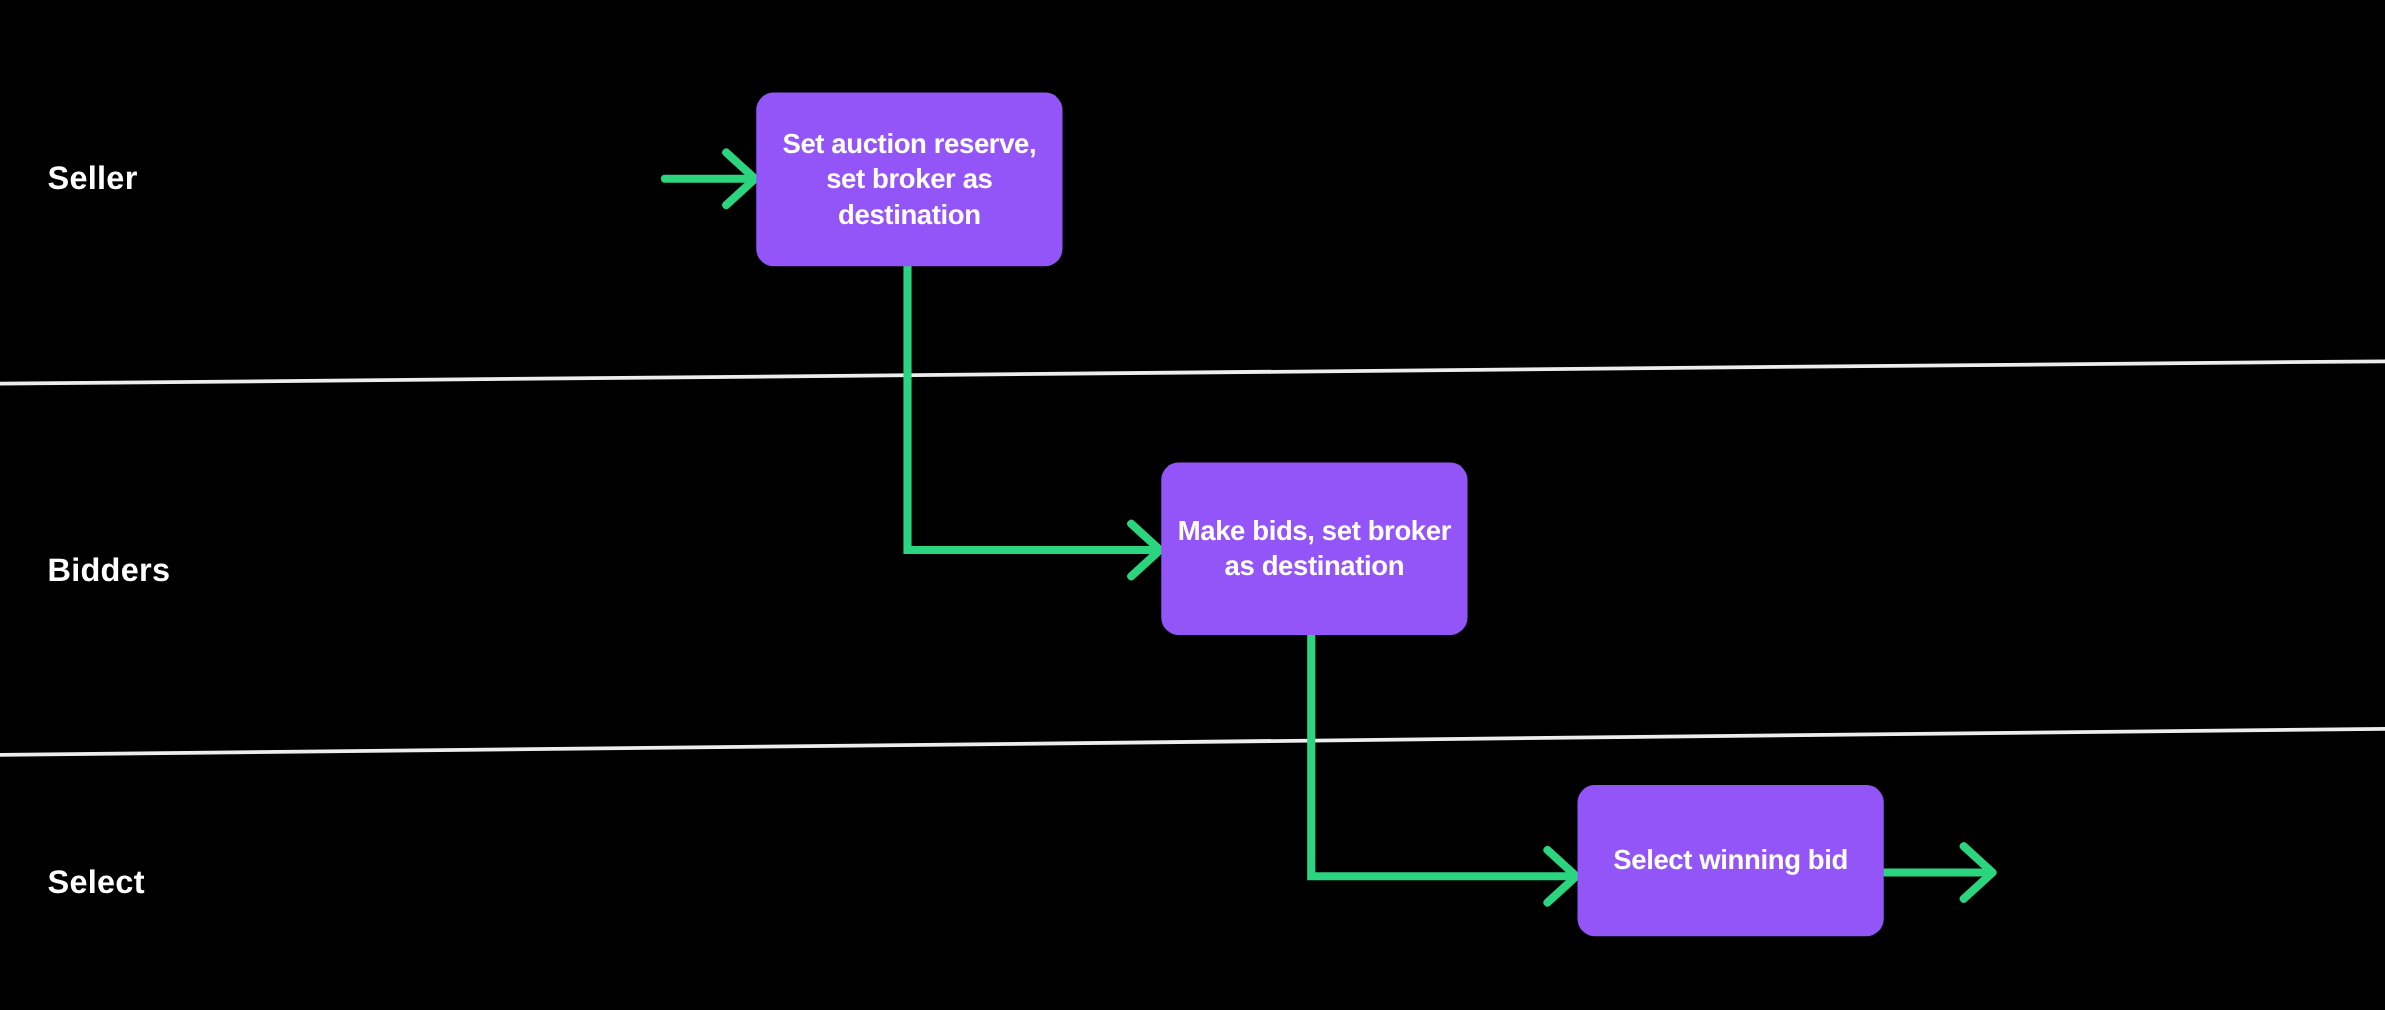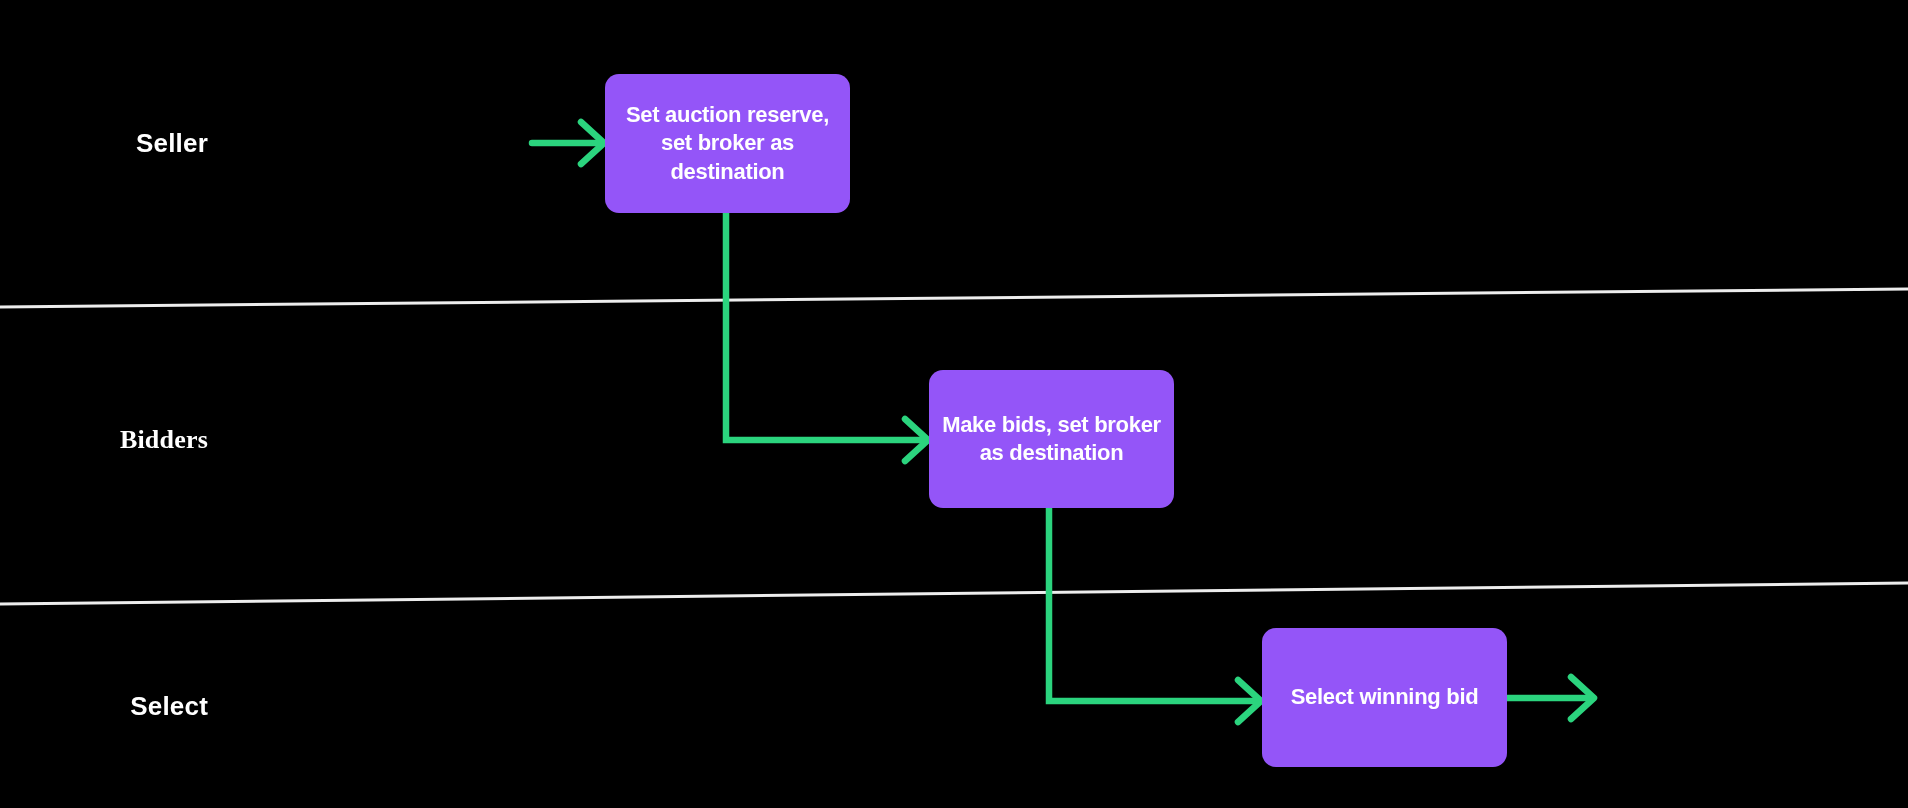--- a/index.html
+++ b/index.html
@@ -36,21 +36,21 @@
     stroke: var(--arrow, #2BD47E);
     stroke-width: 6.5;
     fill: none;
     stroke-linecap: round;
     stroke-linejoin: round;
   }
   .lane-label {
     position: absolute;
     left: 38px;
     width: 170px;
-    text-align: right;
+    text-align: left;
     transform: translateY(-50%);
     color: var(--text, #FFFFFF);
     font-size: 26px;
     font-weight: 700;
     letter-spacing: 0.2px;
   }
   .node {
     position: absolute;
     box-sizing: border-box;
     background: var(--node, #9455F8);
@@ -65,25 +65,25 @@
     font-size: 22px;
     font-weight: 700;
     letter-spacing: -0.3px;
     line-height: 1.28;
     text-align: center;
   }
   
   #node-0 { left: 287px;  top: 74px;  width: 244px; height: 138px; }
   #node-1 { left: 605px;  top: 74px;  width: 245px; height: 139px; }
   #node-2 { left: 929px;  top: 370px; width: 245px; height: 138px; }
-  #node-3 { left: 1262px; top: 628px; width: 245px; height: 139px; }
+  #node-3 { left: 1262px; top: 628px; width: 245px; height: 121px; }
   #node-4 { left: 1596px; top: 628px; width: 243px; height: 138px; }
   
   #lane-label-0 { top: 143px; }
-  #lane-label-1 { top: 440px; font-family: Liberation Serif, serif; }
+  #lane-label-1 { top: 456px; }
   #lane-label-2 { top: 706px; }
 </style>
 </head>
 <body>
 
 <div class="canvas">
 
   <svg class="wires" viewBox="0 0 1908 808" xmlns="http://www.w3.org/2000/svg">
 
     <line class="lane-line" x1="0" y1="307" x2="1908" y2="289"></line>

